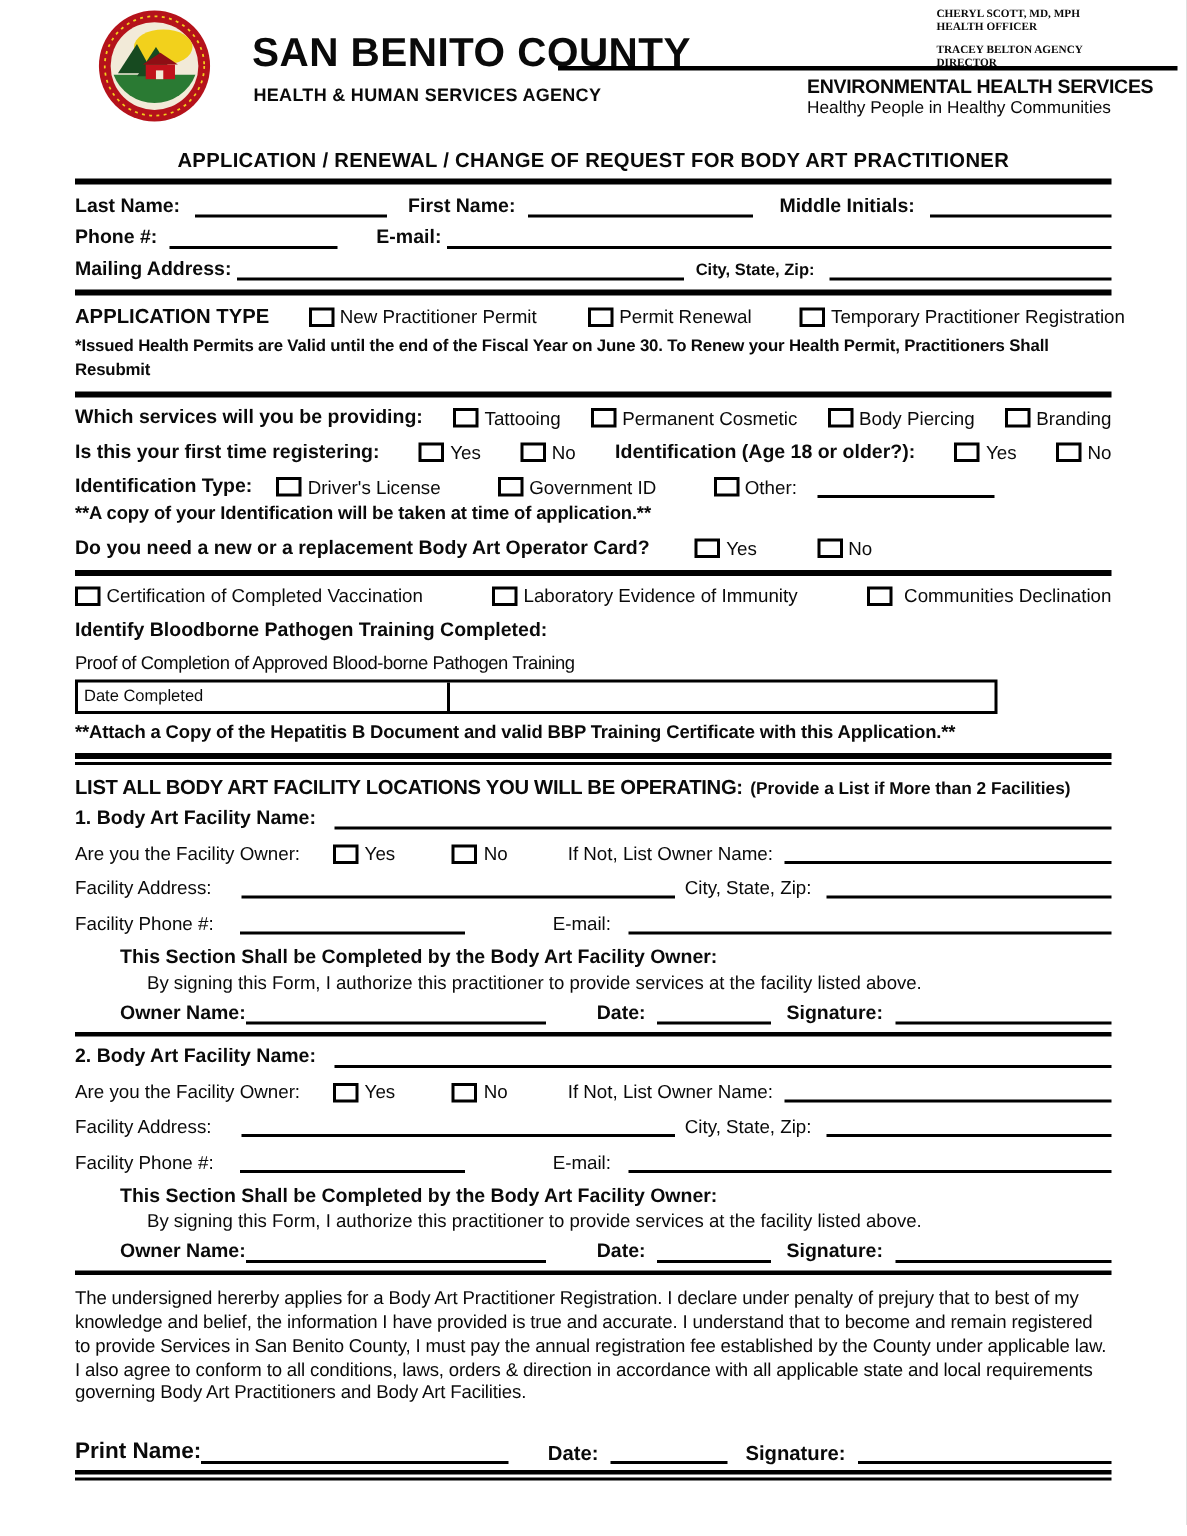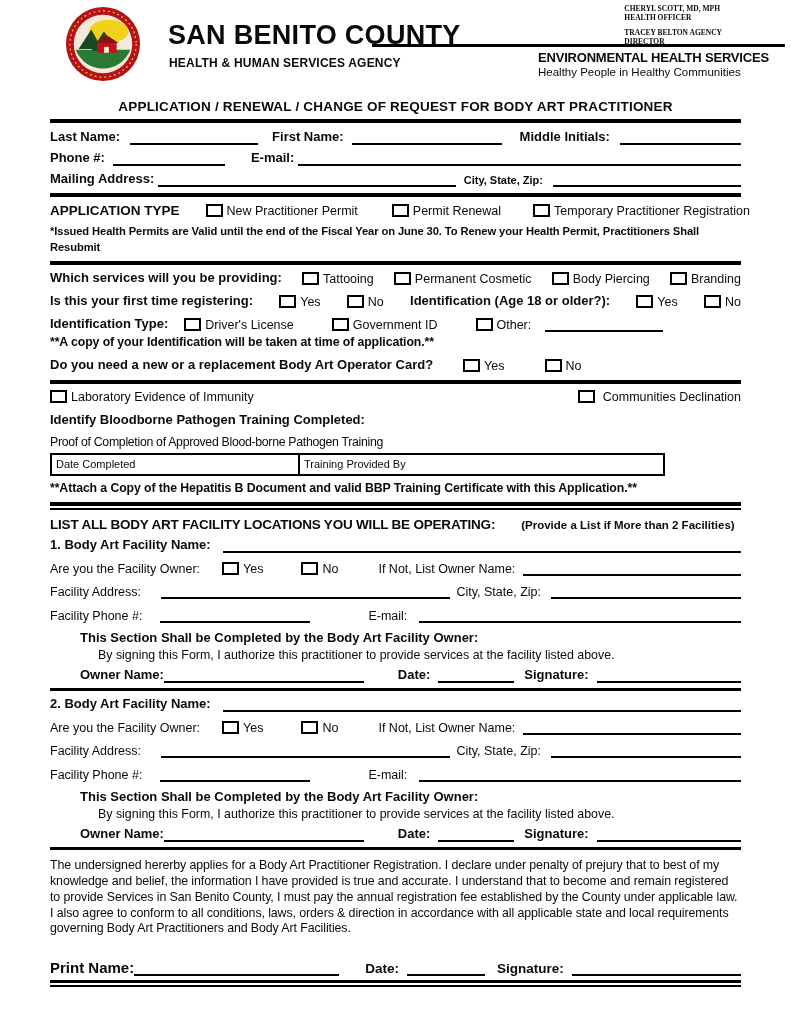--- a/index.html
+++ b/index.html
@@ -20,29 +20,29 @@
 
   .title { text-align:center; font-weight:bold; font-size:13.5px; letter-spacing:.2px; margin-top:9px; }
   .rule  { height:4px; background:#000; }
   .drule { border-top:4px solid #000; border-bottom:2px solid #000; height:8px; }
 
   .row { display:flex; align-items:flex-end; font-size:12.5px; line-height:1.15; }
   .lbl13 { font-size:13px; font-weight:bold; white-space:nowrap; }
   .cb { width:17px; height:13px; border:2px solid #000; background:#fff; flex:none; display:inline-block; margin:0 4px 0 0; }
   .ul { border-bottom:2px solid #000; height:15px; display:inline-block; flex:none; }
   .fill { flex:1; border-bottom:2px solid #000; height:15px; min-width:30px; }
-  .grp { display:flex; align-items:flex-start; white-space:nowrap; }
+  .grp { display:flex; align-items:center; white-space:nowrap; }
   .small-b { font-size:11px; font-weight:bold; white-space:nowrap; }
   .note { font-weight:bold; font-size:11.2px; line-height:1.5; letter-spacing:-.1px; }
 
   .bbp-table { display:flex; border:2px solid #000; width:615px; height:23px; font-size:11px; margin-top:4px; }
   .bbp-cell1 { width:248px; border-right:2px solid #000; padding:3px 4px; }
   .bbp-cell2 { flex:1; padding:3px 4px; }
 
-  .list-head { display:flex; align-items:baseline; margin-top:7px;gap:21px; }
+  .list-head { display:flex; align-items:baseline; margin-top:7px; }
   .list-head .h1 { font-size:13.5px; font-weight:bold; letter-spacing:-.2px; white-space:nowrap; }
   .list-head .h2 { font-size:11.5px; font-weight:bold; margin-left:5px; white-space:nowrap; }
 
   .indent1 { padding-left:30px; }
   .indent2 { padding-left:48px; }
   .para { font-size:12.4px; line-height:1.27; letter-spacing:-.1px; margin-top:8px; }
 </style>
 </head>
 <body>
 
@@ -193,36 +193,37 @@
         <span class="cb"></span>
         <span>No</span>
       </span>
     </div>
 
     <div class="rule" style="margin-top:7px"></div>
 
     <div class="row" style="margin-top:6px;justify-content:space-between">
       <span class="grp">
         <span class="cb"></span>
+        <span>Certification of Completed Vaccination</span>
+      </span>
+      <span class="grp">
+        <span class="cb"></span>
         <span>Laboratory Evidence of Immunity</span>
       </span>
       <span class="grp">
         <span class="cb" style="margin-right:8px"></span>
         <span>Communities Declination</span>
       </span>
     </div>
 
     <div class="lbl13" style="margin-top:8px">Identify Bloodborne Pathogen Training Completed:</div>
     <div style="font-size:12.3px;letter-spacing:-.3px;margin-top:8px">Proof of Completion of Approved Blood-borne Pathogen Training</div>
     <div class="bbp-table">
       <div class="bbp-cell1">
         <span>Date Completed</span>
-      </div>
-      <div class="bbp-cell2">
-        <span>Training Provided By</span>
       </div>
     </div>
     <div class="note" style="font-size:12.3px;margin-top:5px;line-height:1.3">**Attach a Copy of the Hepatitis B Document and valid BBP Training Certificate with this Application.**</div>
 
     <div class="drule" style="margin-top:5px"></div>
 
     <div class="list-head">
       <span class="h1">LIST ALL BODY ART FACILITY LOCATIONS YOU WILL BE OPERATING:</span>
       <span class="h2">(Provide a List if More than 2 Facilities)</span>
     </div>

